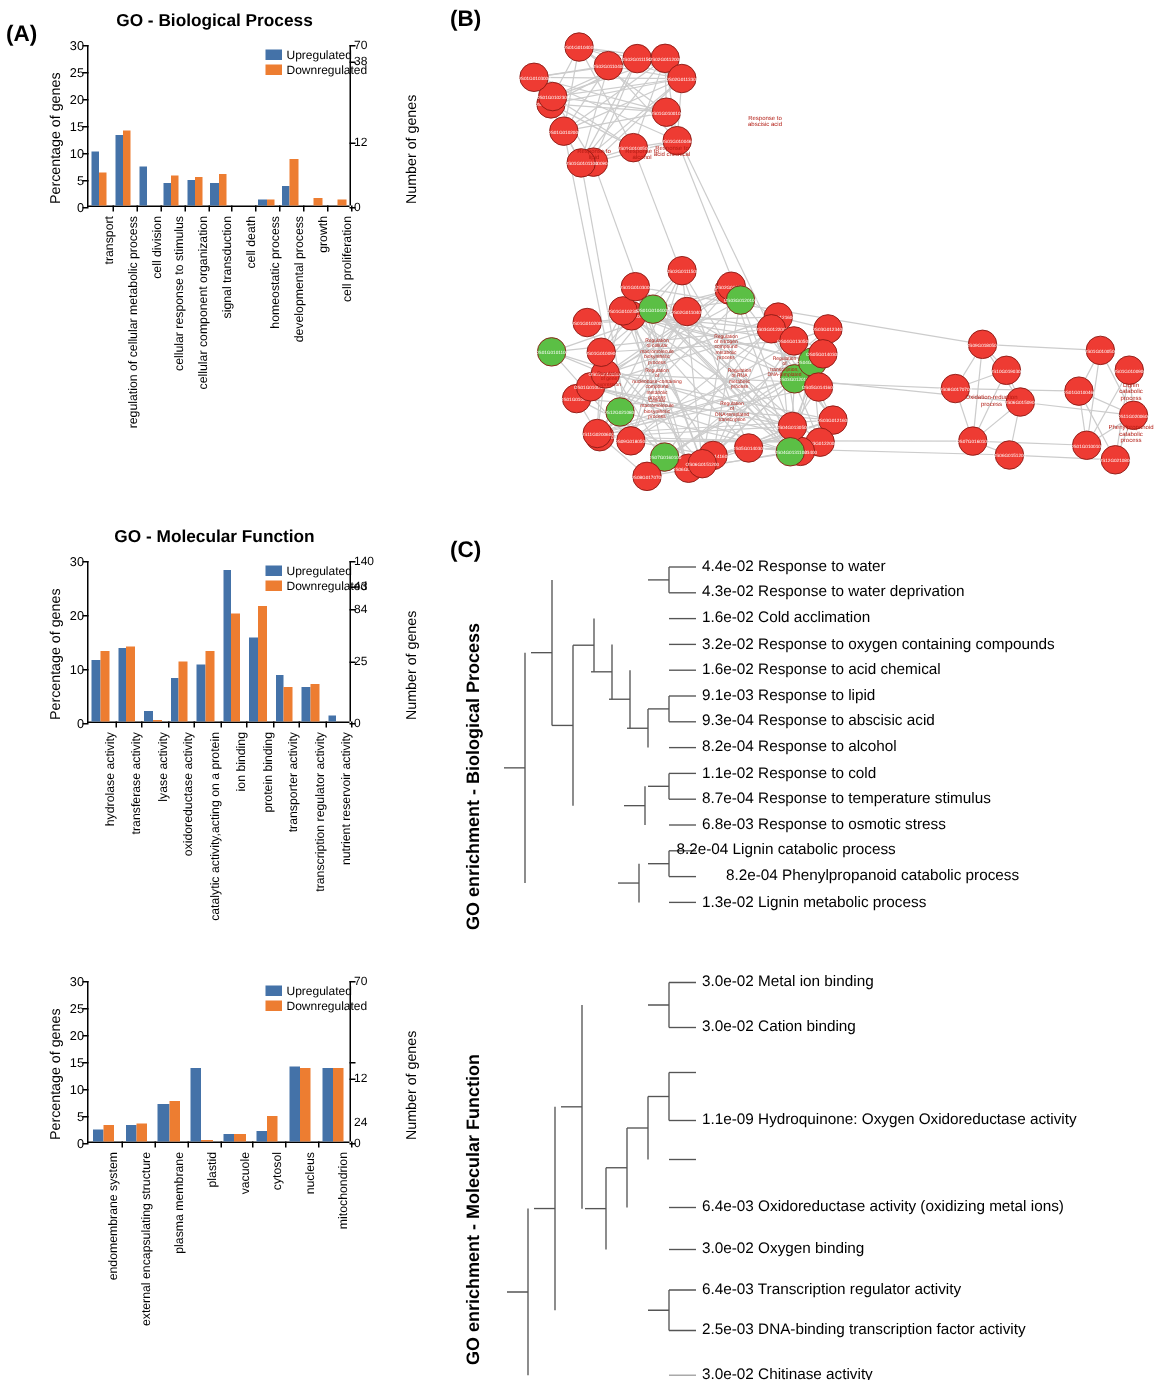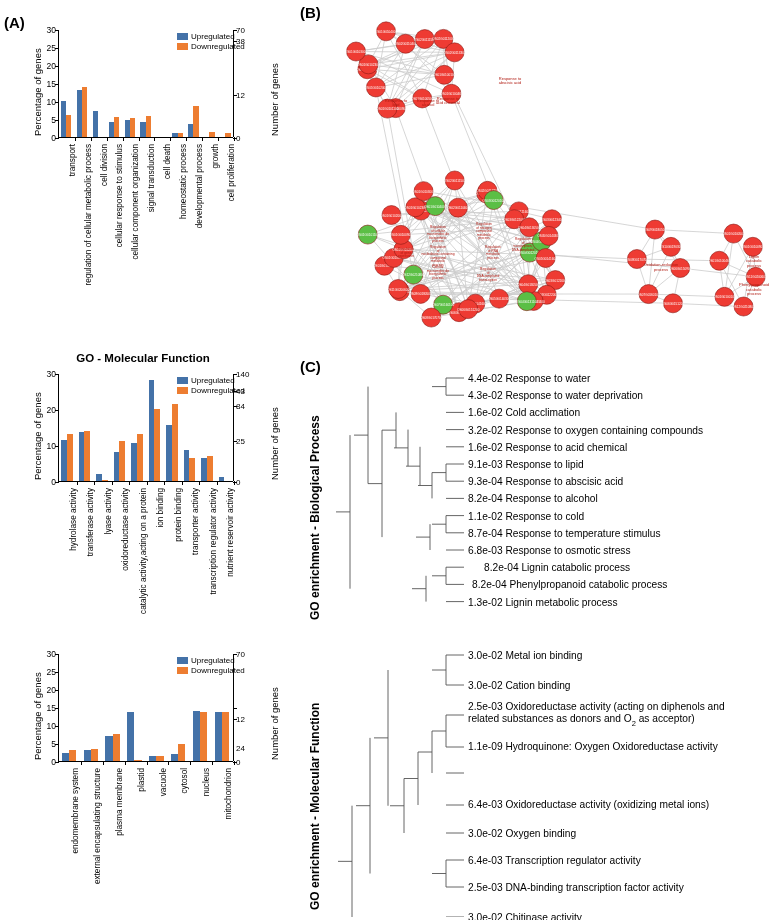--- a/index.html
+++ b/index.html
@@ -75,20 +75,21 @@
   sub{font-size:7.5px;}
 </style>
 </head>
 <body>
 
 <div class="panel-label" style="left:4px;top:14px;">(A)</div>
 <div class="panel-label" style="left:300px;top:4px;">(B)</div>
 <div class="panel-label" style="left:300px;top:358px;">(C)</div>
 
 <div class="chart" id="chart0" style="left:18px;top:8px;width:250px;height:230px;">
+    <div class="title">GO - Biological Process</div>
     <div class="plot" style="left: 40px; top: 22px; width: 175px; height: 108px;">
       <div class="rightaxis"></div>
       <div class="ytick" style="top: 108px;">0</div>
       <div class="ytickmark" style="top: 108px;"></div>
       <div class="ytick" style="top: 90px;">5</div>
       <div class="ytickmark" style="top: 90px;"></div>
       <div class="ytick" style="top: 72px;">10</div>
       <div class="ytickmark" style="top: 72px;"></div>
       <div class="ytick" style="top: 54px;">15</div>
       <div class="ytickmark" style="top: 54px;"></div>
@@ -763,22 +764,22 @@
     <div class="dlabel" style="left: 168px; top: 25.2px;"><span>4.3e-02</span> <span>Response to water deprivation</span></div>
     <div class="dlabel" style="left: 168px; top: 42.4px;"><span>1.6e-02</span> <span>Cold acclimation</span></div>
     <div class="dlabel" style="left: 168px; top: 59.6px; text-align: center;"><span>3.2e-02</span> <span>Response to oxygen containing compounds</span></div>
     <div class="dlabel" style="left: 168px; top: 76.8px;"><span>1.6e-02</span> <span>Response to acid chemical</span></div>
     <div class="dlabel" style="left: 168px; top: 94px;"><span>9.1e-03</span> <span>Response to lipid</span></div>
     <div class="dlabel" style="left: 168px; top: 111.2px;"><span>9.3e-04</span> <span>Response to abscisic acid</span></div>
     <div class="dlabel" style="left: 168px; top: 128.4px;"><span>8.2e-04</span> <span>Response to alcohol</span></div>
     <div class="dlabel" style="left: 168px; top: 145.6px;"><span>1.1e-02</span> <span>Response to cold</span></div>
     <div class="dlabel" style="left: 168px; top: 162.8px;"><span>8.7e-04</span> <span>Response to temperature stimulus</span></div>
     <div class="dlabel" style="left: 168px; top: 180px;"><span>6.8e-03</span> <span>Response to osmotic stress</span></div>
-    <div class="dlabel" style="left: 184px; top: 197.2px;"><span>8.2e-04</span> <span>Lignin catabolic process</span></div>
-    <div class="dlabel" style="left: 172px; top: 214.4px;"><span>8.2e-04</span> <span>Phenylpropanoid catabolic process</span></div>
+    <div class="dlabel" style="left: 151px; top: 197.2px;"><span>8.2e-04</span> <span>Lignin catabolic process</span></div>
+    <div class="dlabel" style="left: 184px; top: 214.4px;"><span>8.2e-04</span> <span>Phenylpropanoid catabolic process</span></div>
     <div class="dlabel" style="left: 168px; top: 231.6px;"><span>1.3e-02</span> <span>Lignin metabolic process</span></div>
     <div class="vlabel" style="left: 8px; top: 250px;">GO enrichment - Biological Process</div>
   </div>
 <div class="dendro" id="dendro1" style="left:300px;top:645px;width:478px;height:272px;">
     <svg width="478" height="272">
       <line x1="146" y1="10" x2="164" y2="10" stroke="#555" stroke-width="0.9"></line>
       <line x1="146" y1="40" x2="164" y2="40" stroke="#555" stroke-width="0.9"></line>
       <line x1="146" y1="70" x2="164" y2="70" stroke="#555" stroke-width="0.9"></line>
       <line x1="146" y1="102" x2="164" y2="102" stroke="#555" stroke-width="0.9"></line>
       <line x1="146" y1="128" x2="164" y2="128" stroke="#555" stroke-width="0.9"></line>
@@ -801,21 +802,20 @@
       <line x1="74" y1="92.875" x2="88" y2="92.875" stroke="#555" stroke-width="0.9"></line>
       <line x1="146" y1="215" x2="146" y2="242" stroke="#555" stroke-width="0.9"></line>
       <line x1="132" y1="228.5" x2="146" y2="228.5" stroke="#555" stroke-width="0.9"></line>
       <line x1="70" y1="92.875" x2="70" y2="228.5" stroke="#555" stroke-width="0.9"></line>
       <line x1="56" y1="160.6875" x2="70" y2="160.6875" stroke="#555" stroke-width="0.9"></line>
       <line x1="52" y1="160.6875" x2="52" y2="272" stroke="#555" stroke-width="0.9"></line>
       <line x1="38" y1="216.34375" x2="52" y2="216.34375" stroke="#555" stroke-width="0.9"></line>
     </svg>
     <div class="dlabel" style="left: 168px; top: 10px;"><span>3.0e-02</span> <span>Metal ion binding</span></div>
     <div class="dlabel" style="left: 168px; top: 40px;"><span>3.0e-02</span> <span>Cation binding</span></div>
-    <div class="dlabel two" style="left: 168px; top: 70px;"><span>2.5e-03</span> <span>Oxidoreductase activity (acting on diphenols and related substances as donors and O<sub>2</sub> as acceptor)</span></div>
     <div class="dlabel two" style="left: 168px; top: 102px;"><span>1.1e-09</span> <span>Hydroquinone: Oxygen Oxidoreductase activity</span></div>
     <div class="dlabel two" style="left: 168px; top: 160px;"><span>6.4e-03</span> <span>Oxidoreductase activity (oxidizing metal ions)</span></div>
     <div class="dlabel" style="left: 168px; top: 188px;"><span>3.0e-02</span> <span>Oxygen binding</span></div>
     <div class="dlabel" style="left: 168px; top: 215px;"><span>6.4e-03</span> <span>Transcription regulator activity</span></div>
     <div class="dlabel" style="left: 168px; top: 242px;"><span>2.5e-03</span> <span>DNA-binding transcription factor activity</span></div>
     <div class="dlabel" style="left: 168px; top: 272px;"><span>3.0e-02</span> <span>Chitinase activity</span></div>
     <div class="vlabel" style="left: 8px; top: 265px;">GO enrichment - Molecular Function</div>
   </div>
 
 </body></html>

